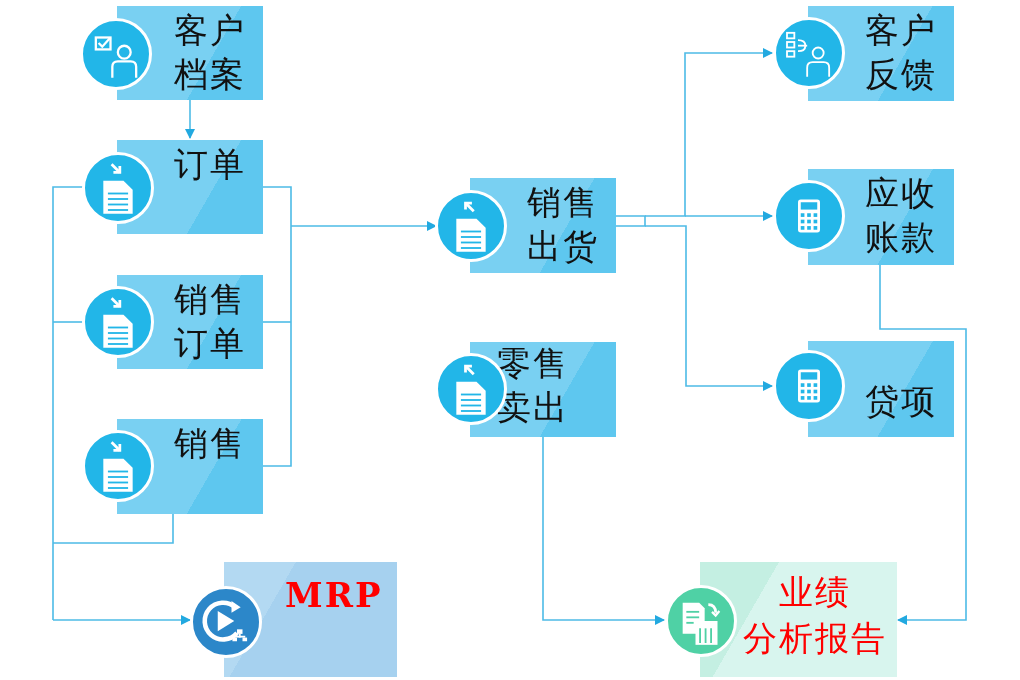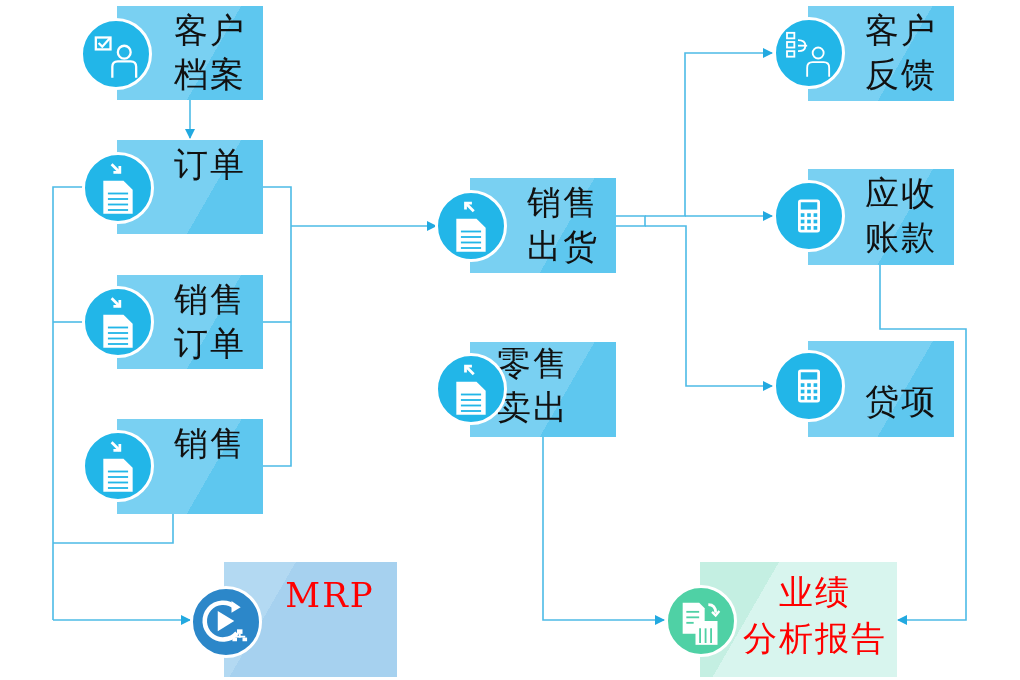--- a/index.html
+++ b/index.html
@@ -141,21 +141,21 @@
           <path d="M29,10 L38,19"></path>
           <path d="M38,12 L38,19 L31,19"></path>
         </g>
       </svg>
   </div>
 </div>
 
 <div class="node">
   <div class="box mrp" style="left:224px;top:562px;width:173px;height:115px;"></div>
   <div class="label red" style="left:285px;top:572px;width:90px;line-height:46px;">
-    <div style="font-weight:normal;">MRP</div>
+    <div style="font-weight:bold;">MRP</div>
   </div>
   <div class="circle darkblue" style="left:190px;top:586px;width:72px;height:72px;">
     <svg viewBox="0 0 72 72">
         <g fill="none" stroke="#fff" stroke-width="5">
           <path d="M46,20 A20,20 0 1 0 48,48"></path>
         </g>
       <path d="M42,13 L52,20 L42,26 z" fill="#fff"></path>
       <path d="M27,24 L45,35 L27,46 z" fill="#fff"></path>
       <g fill="#fff">
           <rect x="48" y="44" width="6" height="5"></rect>

